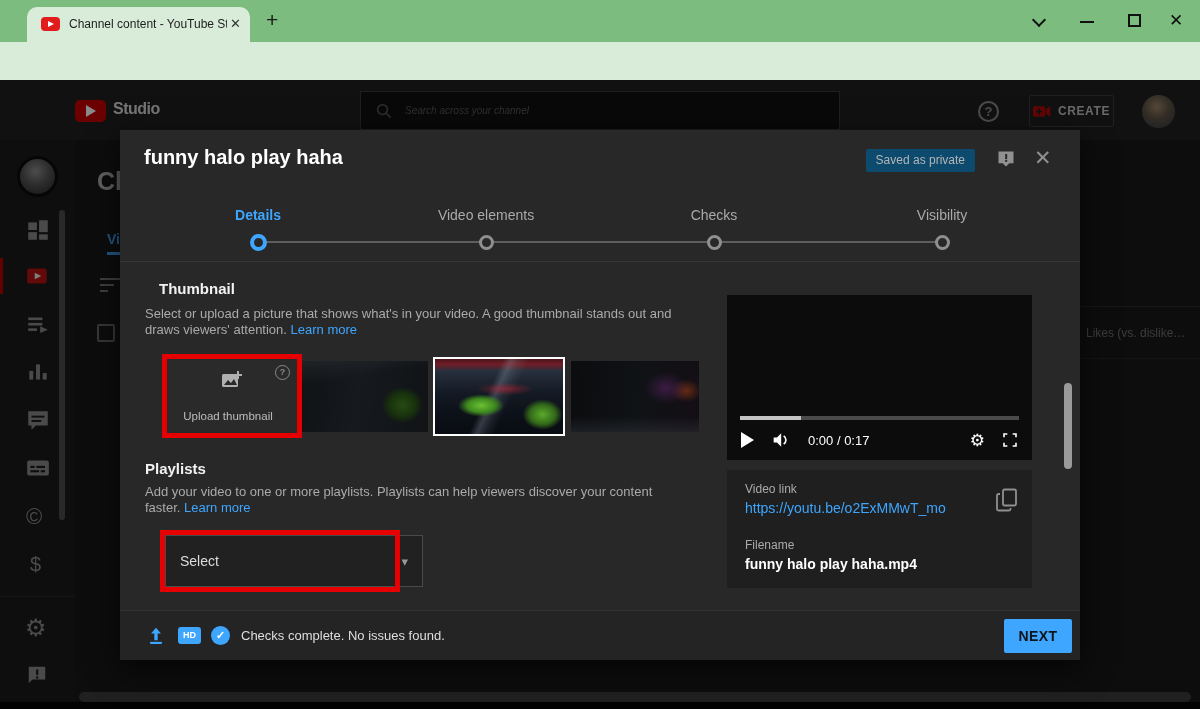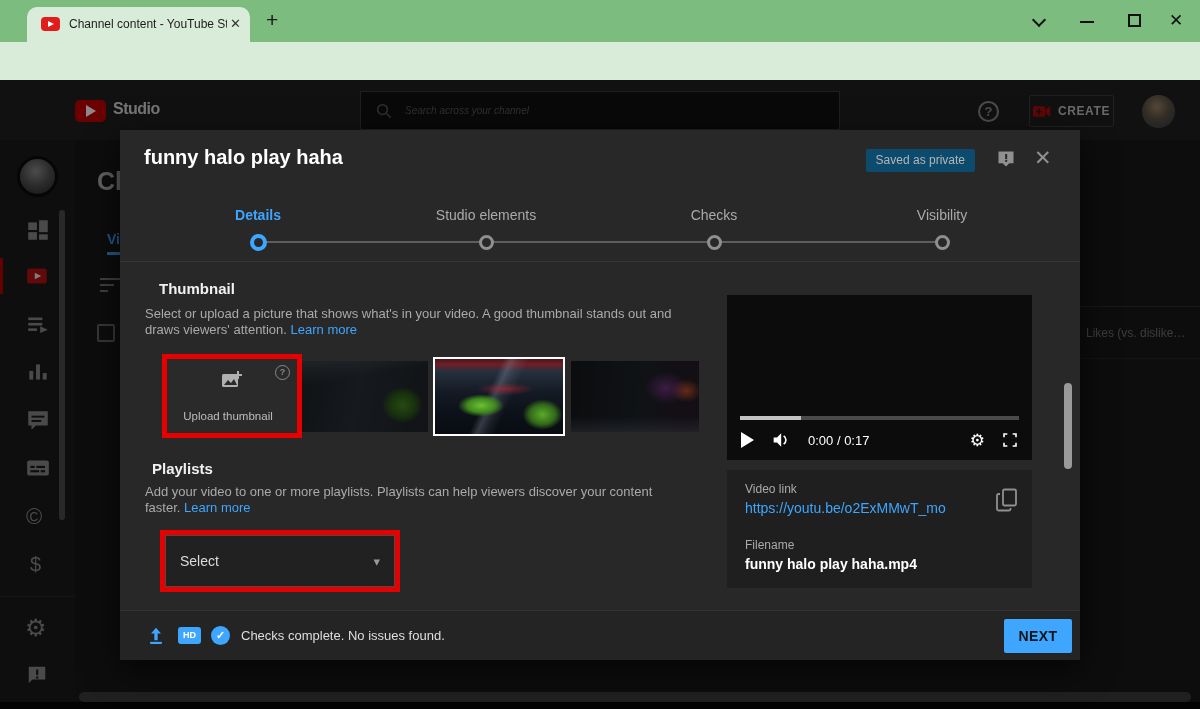--- a/index.html
+++ b/index.html
@@ -213,21 +213,21 @@
     <div class="abs badge" style="right:105px;top:19px;">Saved as private</div>
     <svg class="abs" style="left:876px;top:19px;" width="20" height="20" viewBox="0 0 24 24">
         <path fill="#909090" d="M3 3 h18 v14 h-5 l-4 4 l-4-4 H3 z"></path>
         <rect x="11" y="6" width="2.4" height="6" fill="#282828"></rect>
         <rect x="11" y="13" width="2.4" height="2.4" fill="#282828"></rect>
       </svg>
     <div class="abs glyph" style="left:914px;top:17px;font-size:21px;color:#909090;">✕</div>
 
     <div class="abs" style="left:138px;top:111px;width:684px;height:2px;background:#5e5e5e;"></div>
     <div class="abs step-label active" style="left:68px;top:77px;">Details</div>
-    <div class="abs step-label" style="left:296px;top:77px;">Studio elements</div>
+    <div class="abs step-label" style="left:296px;top:77px;">Video elements</div>
     <div class="abs step-label" style="left:524px;top:77px;">Checks</div>
     <div class="abs step-label" style="left:752px;top:77px;">Visibility</div>
     <div class="abs step-dot active" style="left:130px;top:104px;width:17px;height:17px;border-width:4px;"></div>
     <div class="abs step-dot" style="left:359px;top:105px;"></div>
     <div class="abs step-dot" style="left:587px;top:105px;"></div>
     <div class="abs step-dot" style="left:815px;top:105px;"></div>
     <div class="abs" style="left:0;top:131px;width:960px;height:1px;background:rgba(255,255,255,.07);"></div>
 
     <div class="abs h2" style="left:39px;top:150px;">Thumbnail</div>
     <div class="abs desc" style="left:25px;top:176px;width:556px;">
@@ -243,26 +243,26 @@
         </svg>
       <div style="position:absolute;right:7px;top:6px;width:15px;height:15px;border:1.5px solid #8a8a8a;border-radius:50%;color:#8a8a8a;font-size:9px;font-weight:700;text-align:center;line-height:12px;">?</div>
       <div style="position:absolute;left:0;right:8px;bottom:11px;text-align:center;font-size:11.5px;color:#bdbdbd;">Upload thumbnail</div>
     </div>
     <div class="abs thumb t1" style="left:180px;top:231px;"></div>
     <div class="abs" style="left:313px;top:227px;width:132px;height:79px;border:2px solid #fff;">
       <div class="t2" style="width:128px;height:75px;"></div>
     </div>
     <div class="abs thumb t3" style="left:451px;top:231px;"></div>
 
-    <div class="abs h2" style="left:25px;top:330px;margin-left:7px;">Playlists</div>
+    <div class="abs h2" style="left:25px;top:330px;">Playlists</div>
     <div class="abs desc" style="left:25px;top:354px;width:545px;">
       <span>Add your video to one or more playlists. Playlists can help viewers discover your content faster.</span>
       <span class="link">Learn more</span>
     </div>
-    <div class="abs" style="left:45px;top:405px;width:230px;height:52px;background:#212121;border:1px solid #4a4a4a;display:flex;align-items:center;padding:0 14px;">
+    <div class="abs" style="left:45px;top:405px;width:258px;height:52px;background:#212121;border:1px solid #4a4a4a;display:flex;align-items:center;padding:0 14px;">
       <span style="flex:1;font-size:14px;color:#dcdcdc;">Select</span>
       <span class="glyph" style="font-size:13px;color:#999;">▾</span>
     </div>
 
     <div class="abs" style="left:607px;top:165px;width:305px;height:165px;background:#0c0c0c;">
       <div style="position:absolute;left:13px;right:13px;top:121px;height:4px;background:#4a4a4a;">
         <div style="width:22%;height:4px;background:#c4c4c4;"></div>
       </div>
       <div style="position:absolute;left:0;right:0;bottom:0;height:40px;display:flex;align-items:center;padding:0 14px;">
         <div class="play-tri"></div>

